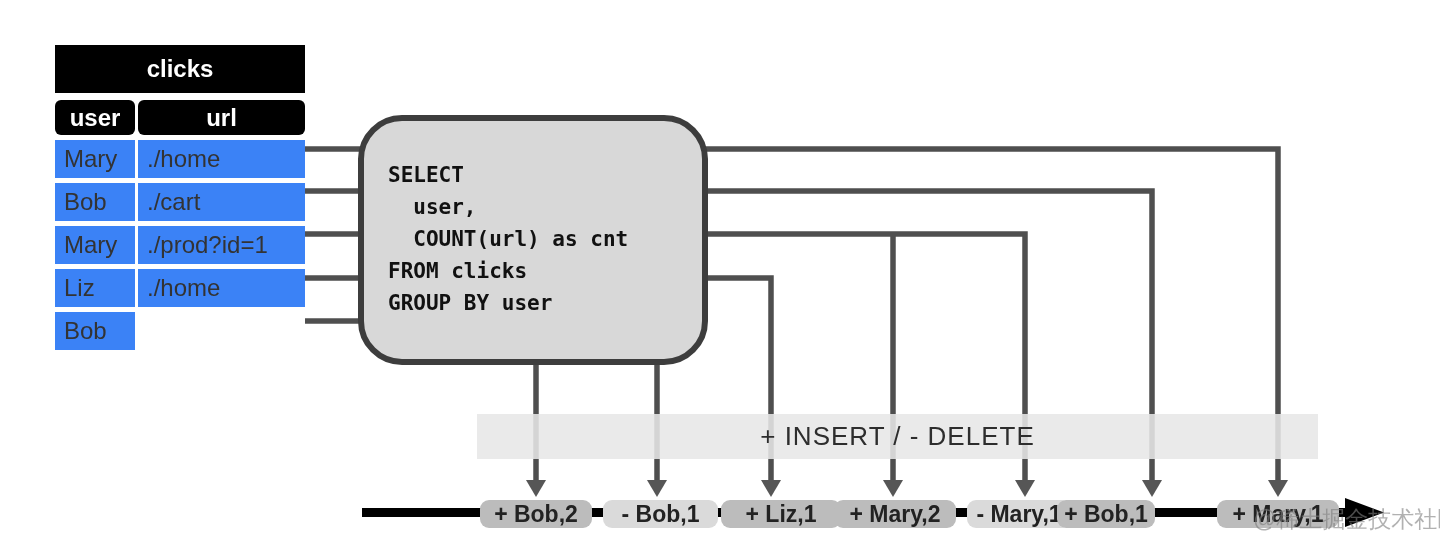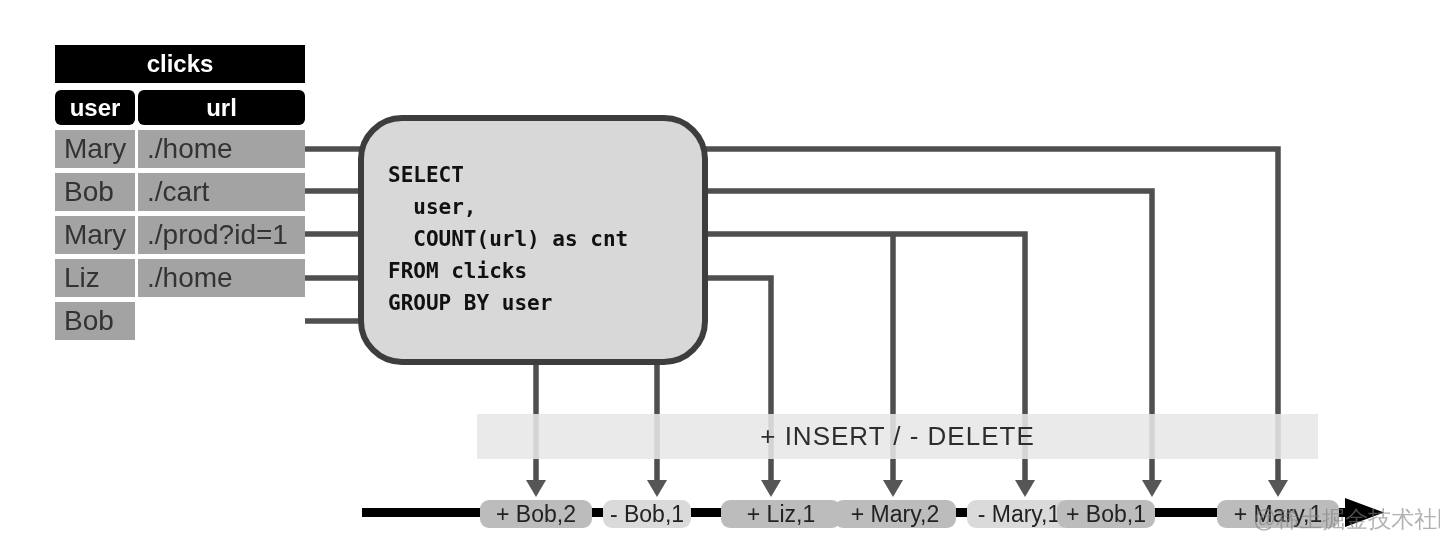--- a/index.html
+++ b/index.html
@@ -5,31 +5,31 @@
   html,body{margin:0;padding:0;background:#ffffff;}
   #canvas{
     position:relative;width:1440px;height:550px;background:#ffffff;overflow:hidden;
     font-family:"Liberation Sans",sans-serif;
   }
   
   #wires{position:absolute;left:0;top:0;z-index:1;}
   
   .tbl{position:absolute;left:55px;top:45px;width:250px;z-index:2;}
   .tbl-title{
-    height:38px;background:#000;color:#fff;font-weight:bold;font-size:24px;
+    height:48px;background:#000;color:#fff;font-weight:bold;font-size:24px;
     display:flex;align-items:center;justify-content:center;margin-bottom:7px;
   }
   .tbl-head{display:flex;gap:3px;height:35px;margin-bottom:5px;}
   .tbl-head .cell{
     background:#000;color:#fff;font-weight:bold;font-size:24px;
     display:flex;align-items:center;justify-content:center;border-radius:6px;
   }
   .tbl-row{display:flex;gap:3px;height:38px;margin-bottom:5px;}
   .tbl-row .cell{
-    background:#a3a3a3;color:#333;font-size:28px;
+    background:#3b82f6;color:#333;font-size:24px;
     display:flex;align-items:center;padding-left:9px;box-sizing:border-box;
   }
   .c-user{width:80px;flex:none;}
   .c-url{flex:1;}
   .tbl-head .c-user,.tbl-head .c-url{padding-left:0;justify-content:center;}
   
   .sqlbox{
     position:absolute;left:358px;top:115px;width:350px;height:250px;box-sizing:border-box;
     background:#d8d8d8;border:6px solid #3d3d3d;border-radius:44px;z-index:3;
   }
@@ -41,21 +41,21 @@
   .band{
     position:absolute;left:477px;top:414px;width:841px;height:45px;z-index:4;
     background:rgba(231,231,231,0.88);
     display:flex;align-items:center;justify-content:center;
     font-size:26px;color:#2d2d2d;letter-spacing:1px;
   }
   
   .event{
     position:absolute;top:500px;height:28px;border-radius:9px;z-index:5;
     display:flex;align-items:center;justify-content:center;
-    font-size:23px;color:#222;
+    font-size:23px;color:#222;font-weight:bold;
   }
   .event.plus{background:#bcbcbc;}
   .event.minus{background:#dadada;}
   
   .watermark{
     position:absolute;left:1253px;top:504px;z-index:6;
     font-size:23px;color:rgba(125,125,125,0.6);white-space:nowrap;
   }
 </style>
 </head>
@@ -122,21 +122,21 @@
   COUNT(url) as cnt
 FROM clicks
 GROUP BY user</pre>
   </div>
 
   <div class="band">
     <span>+ INSERT / - DELETE</span>
   </div>
 
   <div class="event plus" style="left:480px;width:112px;">+ Bob,2</div>
-  <div class="event minus" style="left:603px;width:88px;">- Bob,1</div>
+  <div class="event minus" style="left:603px;width:115px;">- Bob,1</div>
   <div class="event plus" style="left:721px;width:120px;">+ Liz,1</div>
   <div class="event plus" style="left:834px;width:122px;">+ Mary,2</div>
   <div class="event minus" style="left:967px;width:104px;">- Mary,1</div>
   <div class="event plus" style="left:1057px;width:98px;">+ Bob,1</div>
   <div class="event plus" style="left:1217px;width:122px;">+ Mary,1</div>
 
   <div class="watermark">@稀土掘金技术社区</div>
 
 </div>
 

